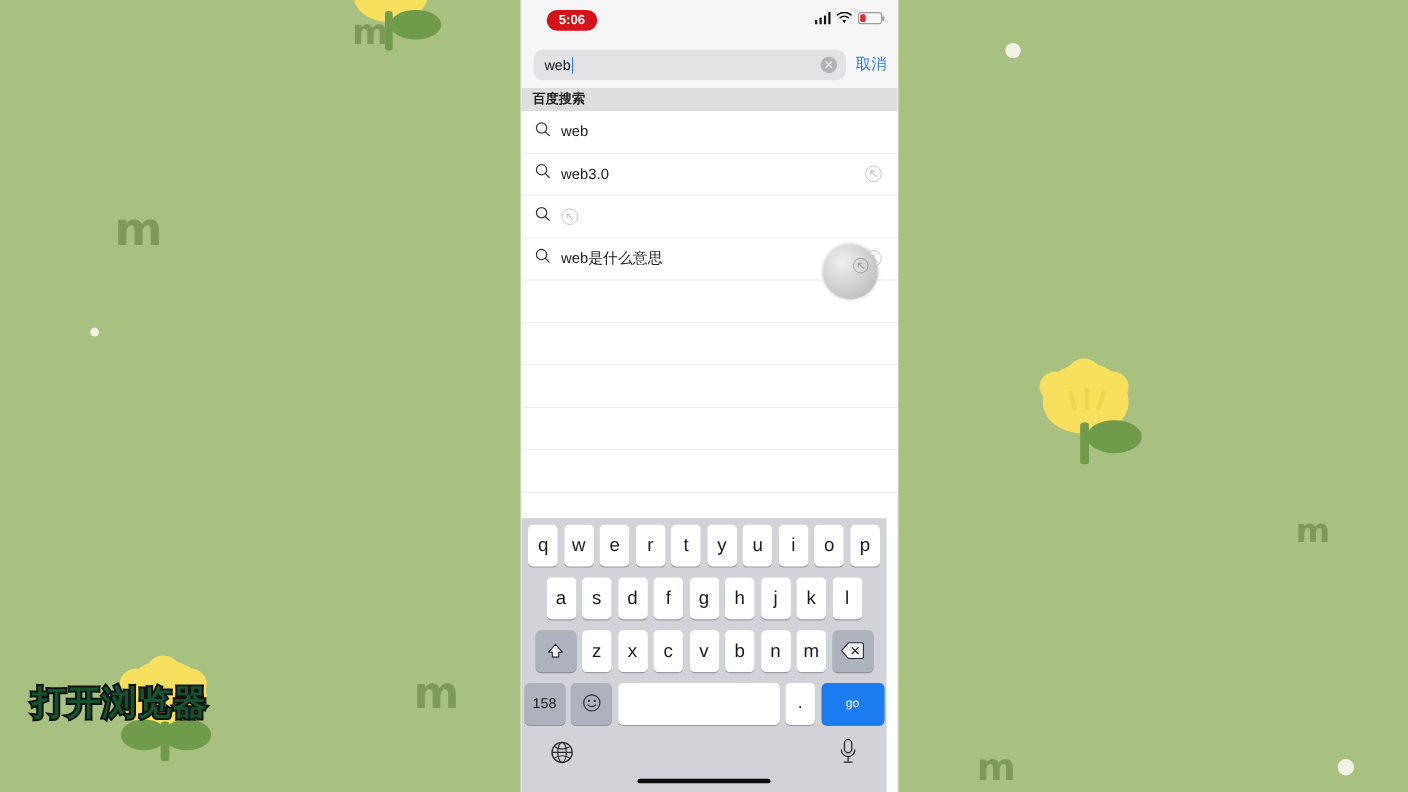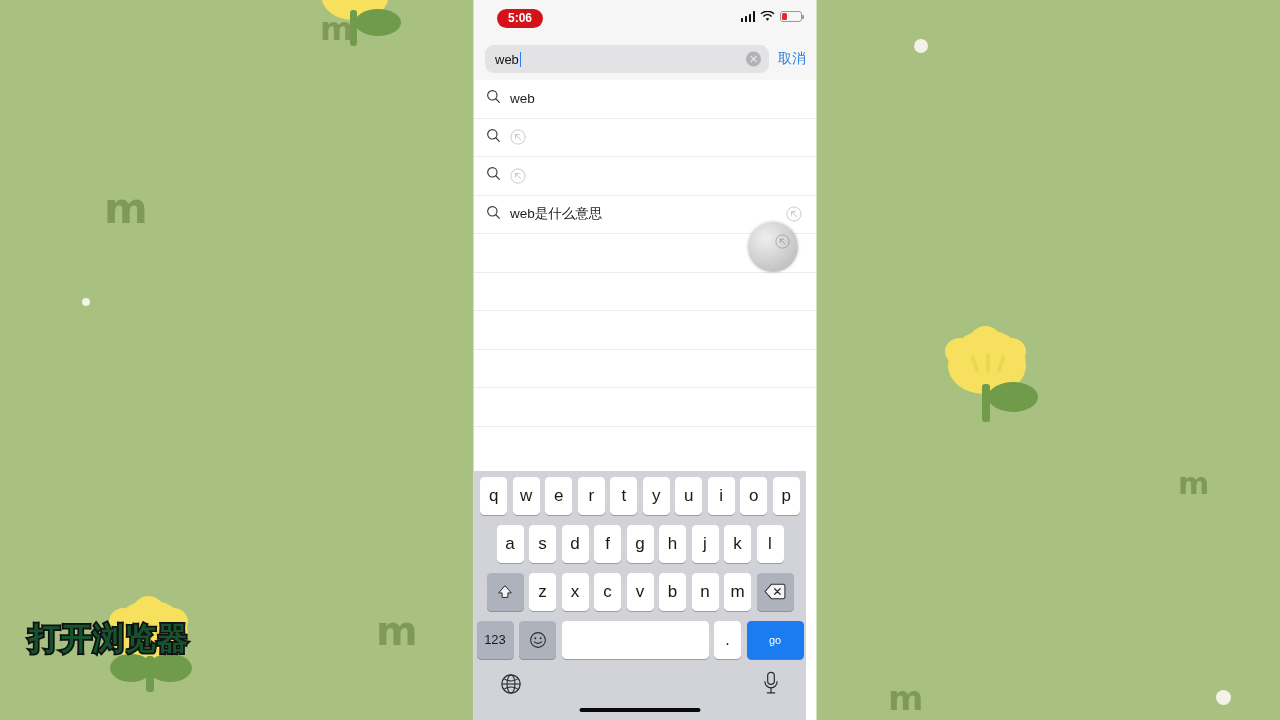--- a/index.html
+++ b/index.html
@@ -432,40 +432,42 @@
 
     <div class="searchrow">
       <div class="searchfield">
         <span class="val">web</span>
           <span class="caret"></span>
         <span class="clear-btn">✕</span>
       </div>
       <div class="cancel-btn">取消</div>
     </div>
 
+    <div class="sec-header">百度搜索</div>
 
     <div class="sugg-list">
 
       <div class="sugg-row">
         <span class="mag">
           <svg width="15" height="15" viewBox="0 0 18 18">
               <circle cx="7.6" cy="7.6" r="5.6" stroke="#3a3a3a" stroke-width="1.4" fill="none"></circle>
               <line x1="11.7" y1="11.7" x2="16" y2="16" stroke="#3a3a3a" stroke-width="1.4" stroke-linecap="round"></line>
             </svg>
         </span>
         <span class="txt">web</span>
       </div>
 
       <div class="sugg-row">
         <span class="mag">
           <svg width="15" height="15" viewBox="0 0 18 18">
               <circle cx="7.6" cy="7.6" r="5.6" stroke="#3a3a3a" stroke-width="1.4" fill="none"></circle>
               <line x1="11.7" y1="11.7" x2="16" y2="16" stroke="#3a3a3a" stroke-width="1.4" stroke-linecap="round"></line>
             </svg>
         </span>
+        <span class="txt">web3.0</span>
         <span class="fill-arrow">
           <svg width="16" height="16" viewBox="0 0 18 18">
               <circle cx="9" cy="9" r="8" stroke="#8a8a8a" stroke-width="1" fill="none"></circle>
               <path d="M12 12 L6.3 6.3 M6.3 6.3 h4 M6.3 6.3 v4" stroke="#8a8a8a" stroke-width="1.1" fill="none" stroke-linecap="round"></path>
             </svg>
         </span>
       </div>
 
       <div class="sugg-row">
         <span class="mag">
@@ -547,21 +549,21 @@
         <div class="key">m</div>
         <div class="key wide">
           <svg width="22" height="17" viewBox="0 0 24 18" style="vertical-align:-3px">
             <path d="M8 1.2 H21.2 a1.6 1.6 0 0 1 1.6 1.6 V15.2 a1.6 1.6 0 0 1 -1.6 1.6 H8 L1.2 9 Z" fill="#f4f4f6" stroke="#2b2b2f" stroke-width="1.1" stroke-linejoin="round"></path>
             <path d="M11.6 6 L17.6 12 M17.6 6 L11.6 12" stroke="#2b2b2f" stroke-width="1.3" stroke-linecap="round"></path>
           </svg>
         </div>
       </div>
 
       <div class="krow r4">
-        <div class="key num">123</div>
+        <div class="key num">158</div>
         <div class="key emoji">
           <svg width="18" height="18" viewBox="0 0 20 20" style="vertical-align:-4px">
             <circle cx="10" cy="10" r="8.2" fill="none" stroke="#2b2b2f" stroke-width="1.2"></circle>
             <circle cx="7" cy="8" r="1.1" fill="#2b2b2f"></circle>
             <circle cx="13" cy="8" r="1.1" fill="#2b2b2f"></circle>
             <path d="M6 12 Q10 15.5 14 12" stroke="#2b2b2f" stroke-width="1.2" fill="none" stroke-linecap="round"></path>
           </svg>
         </div>
         <div class="key space"></div>
         <div class="key period">.</div>

